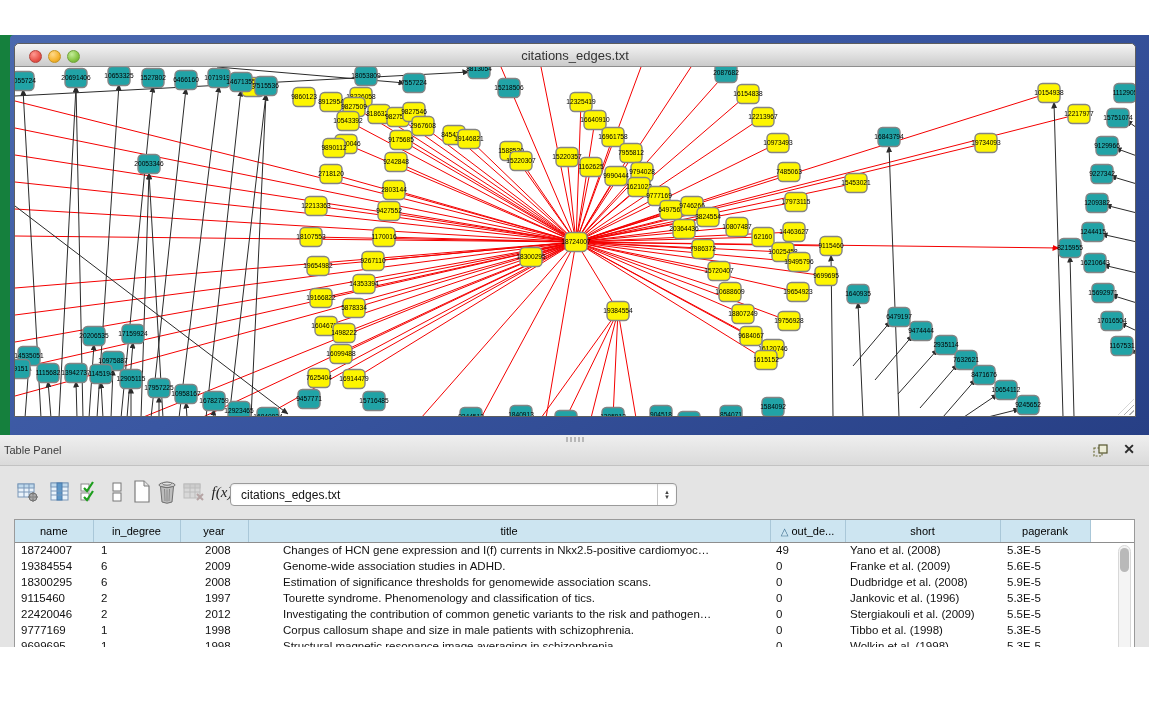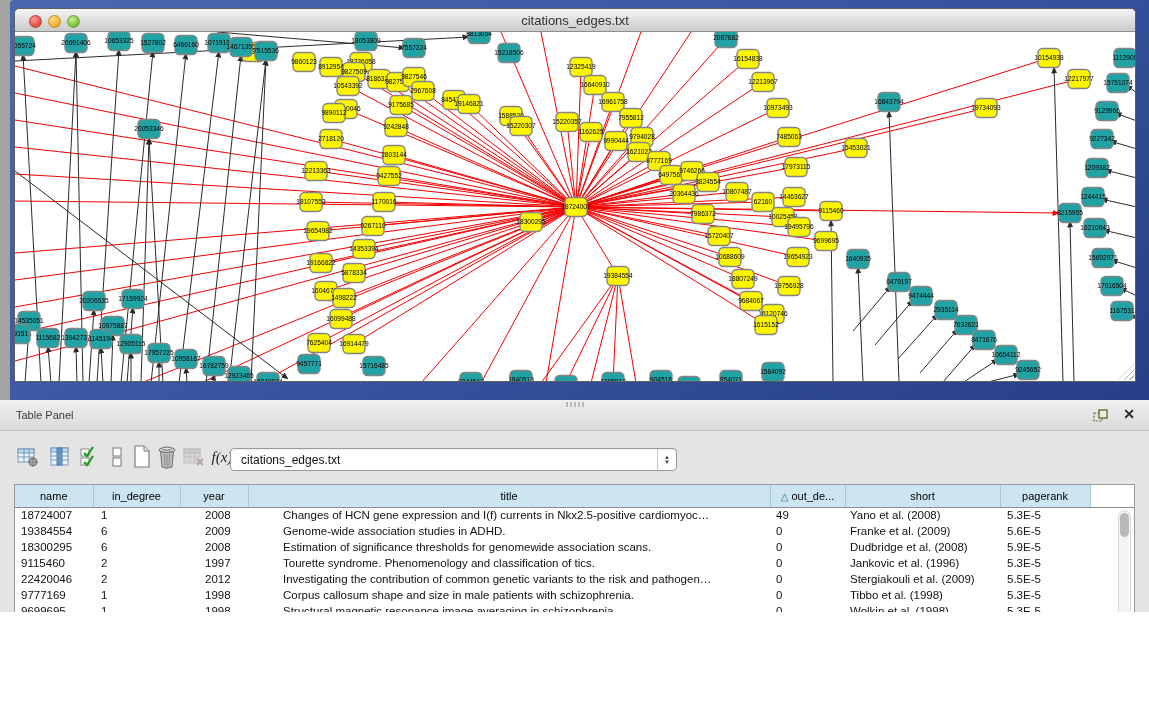--- a/index.html
+++ b/index.html
@@ -1,17 +1,17 @@
 <!DOCTYPE html>
 <html><head>
 <meta charset="utf-8">
 <style>
   * { margin:0; padding:0; box-sizing:border-box; }
   html,body { width:1149px; height:727px; font-family:"Liberation Sans",sans-serif; }
-  #screen { position:relative; width:1149px; height:612px; background:#a3a3a3; overflow:hidden; }
+  #screen { position:relative; width:1149px; height:612px; background:#15803d; overflow:hidden;margin-top:35px; }
 
   
   #net-frame { position:absolute; left:10px; top:0; width:1139px; height:400px;
     background:linear-gradient(150deg,#4A68AE 0%,#3A57A2 45%,#273F85 100%); border-radius:4px 0 0 0; }
   #mac-window { position:absolute; left:4px; top:8px; width:1122px; height:374px;
     border:1px solid #5E5E5E; border-radius:5px 5px 0 0; background:#FFF; }
   #titlebar { position:absolute; left:0; top:0; width:100%; height:23px;
     background:linear-gradient(#F4F4F4,#CBCBCB); border-bottom:1px solid #8E8E8E; border-radius:5px 5px 0 0; }
   #title-text { position:absolute; left:0; right:0; top:4px; text-align:center; font-size:13px; color:#333; }
   .light { position:absolute; top:6px; width:13px; height:13px; border-radius:50%; }
@@ -20,21 +20,21 @@
   #light-zoom { left:52px; background:radial-gradient(circle at 35% 30%,#C4EC9A,#86C443 60%,#5E9E2E); border:1px solid #6FA23B; }
   #canvas { position:absolute; left:0; top:23px; width:1120px; height:349px; background:#FFF; overflow:hidden; }
   #net-svg { position:absolute; left:0; top:0; }
   #canvas-grip { position:absolute; right:1px; bottom:1px; width:16px; height:16px;
     background:repeating-linear-gradient(135deg, transparent 0 3px, #AFAFAF 3px 4px); clip-path:polygon(100% 0,100% 100%,0 100%); }
 
   
   #table-panel { position:absolute; left:0; top:400px; width:1149px; height:327px; background:#E4E4E4; }
   #panel-header { position:absolute; left:0; top:0; width:100%; height:31px;
     background:linear-gradient(#EFEFEF,#DADADA); border-bottom:1px solid #C2C2C2; }
-  #panel-title { position:absolute; left:16px; top:9px; font-size:11px; color:#3C3C3C; }
+  #panel-title { position:absolute; left:4px; top:9px; font-size:11px; color:#3C3C3C; }
   #panel-grip { position:absolute; left:566px; top:2px; width:18px; height:5px;
     background:repeating-linear-gradient(90deg,#B8B8B8 0 2px,transparent 2px 4px); }
   #float-btn { position:absolute; right:40px; top:8px; width:16px; height:15px; }
   #float-btn svg { display:block; }
   #close-btn { position:absolute; right:14px; top:6px; font-size:14px; font-weight:bold; color:#2B2B2B; cursor:default; }
 
   #toolbar { position:absolute; left:0; top:31px; width:100%; height:53px; }
   .tool-btn { position:absolute; top:12px; width:28px; height:28px; background:transparent; border:none; }
   .tool-btn svg { display:block; margin:auto; }
   #fx-btn { font-family:"Liberation Serif",serif; font-style:italic; font-size:15px; color:#222; }

